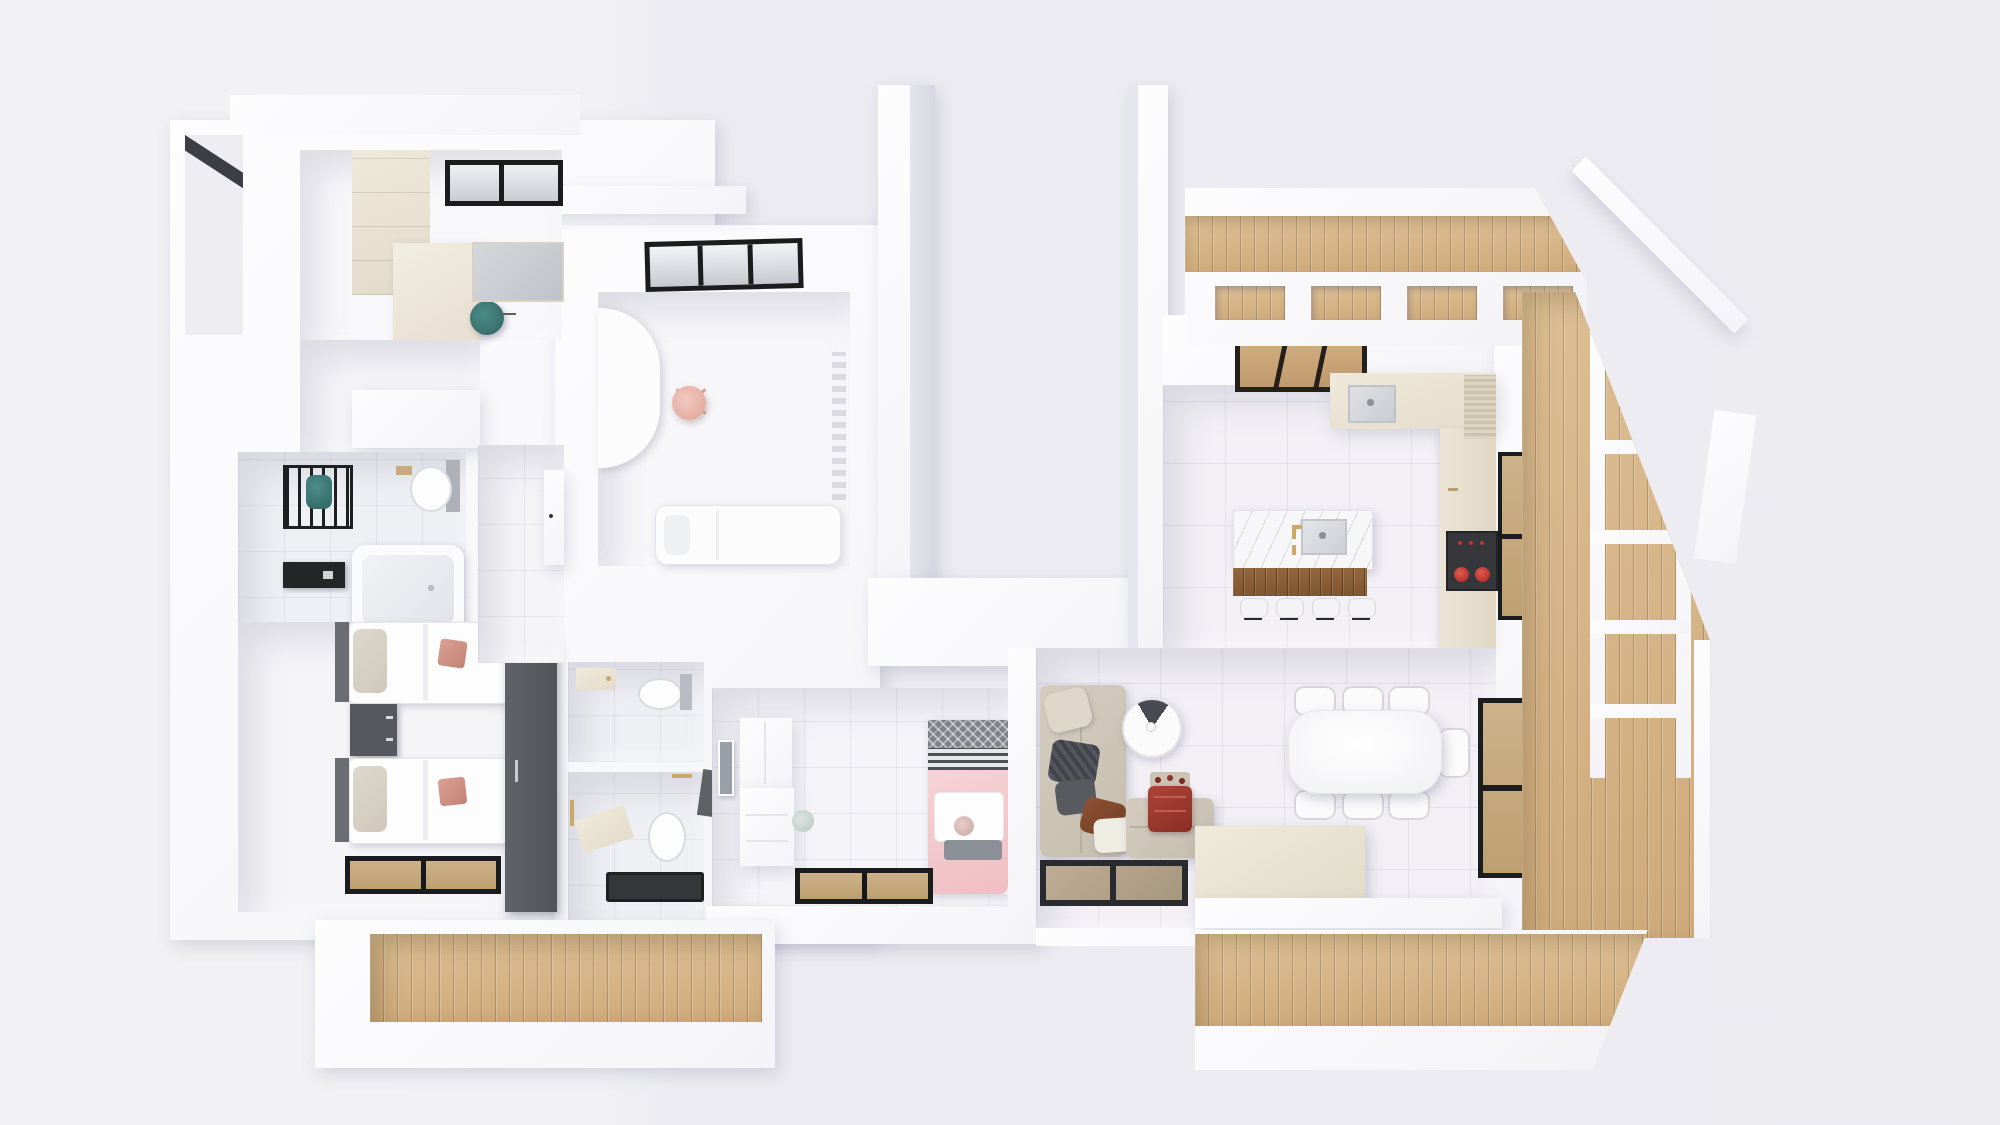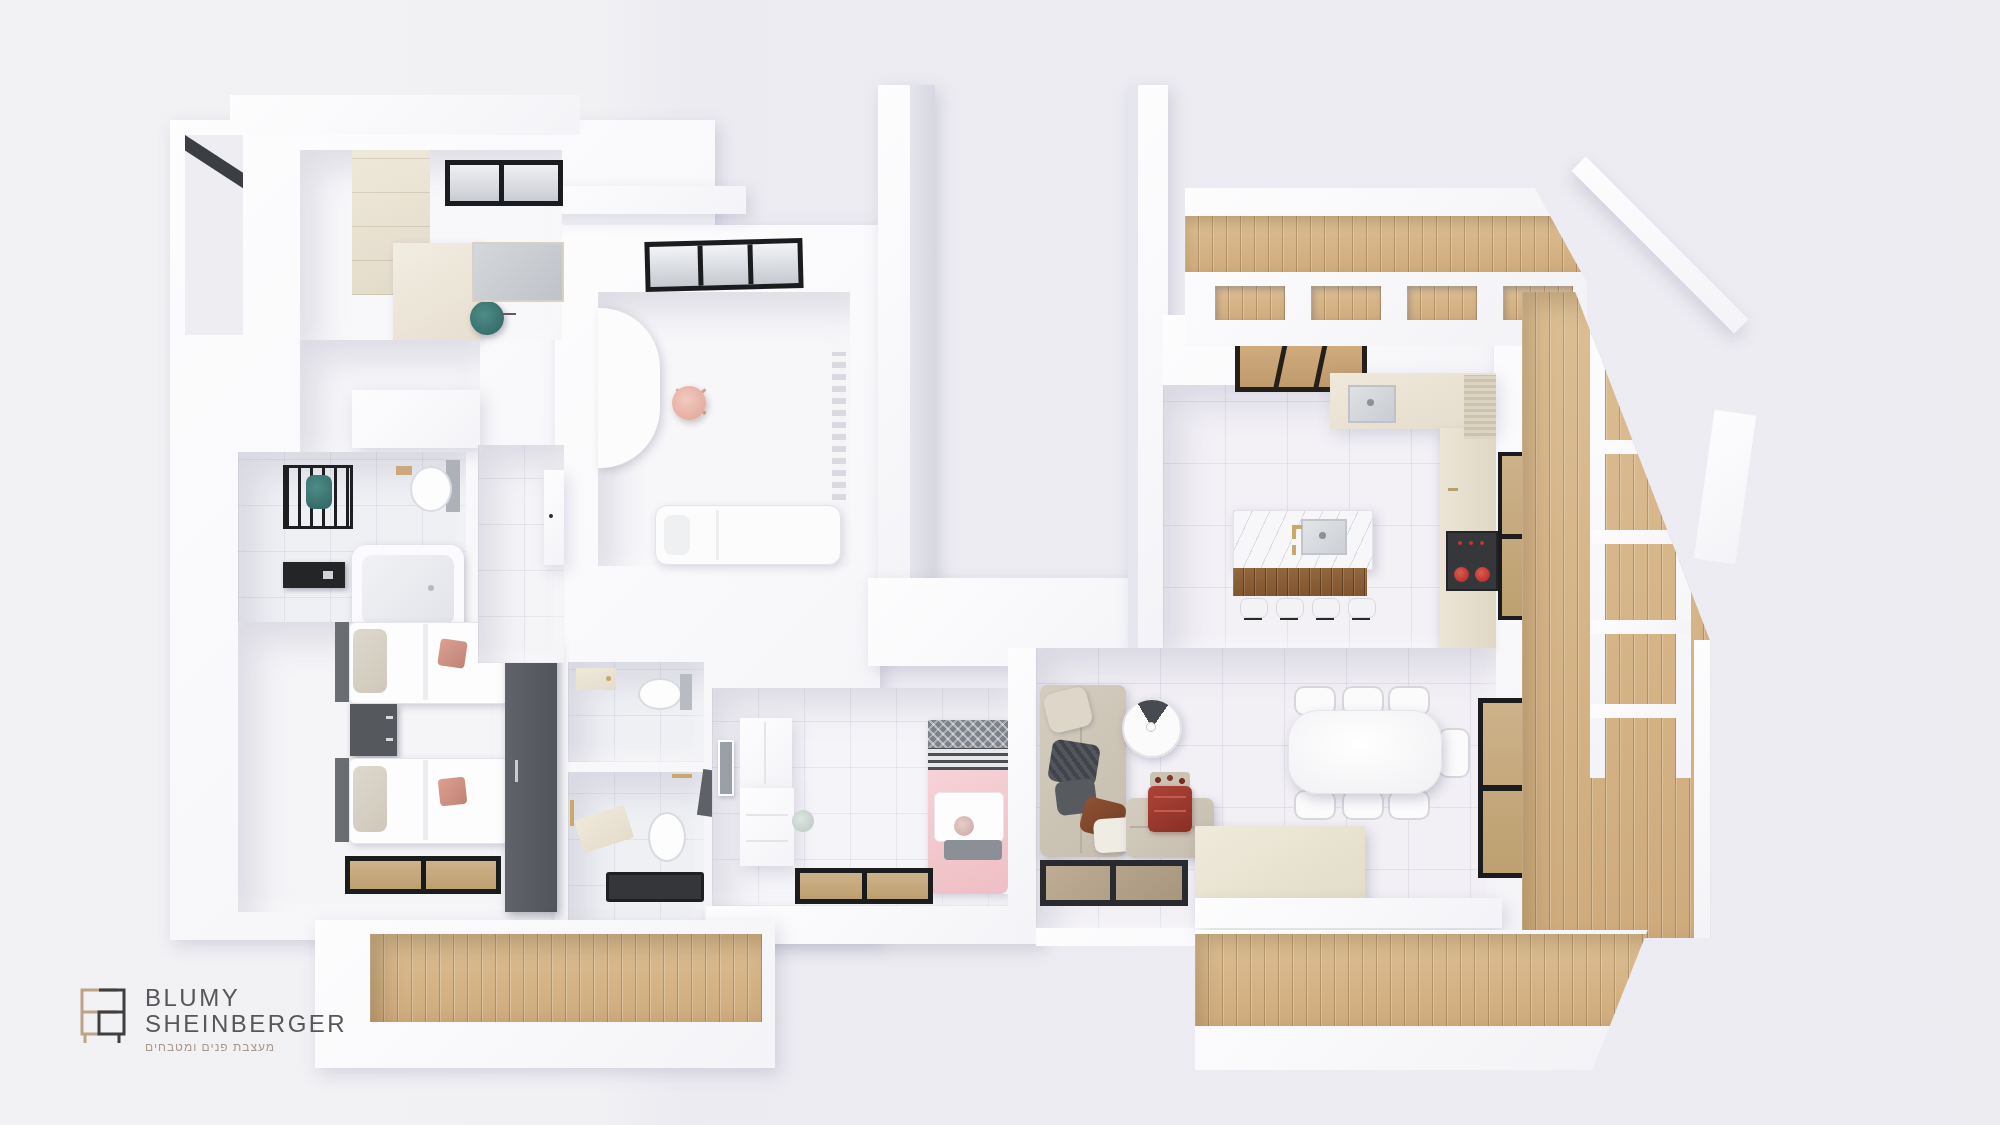--- a/index.html
+++ b/index.html
@@ -296,27 +296,14 @@
   <div class="a w" style="left:1704px;top:412px;width:42px;height:150px;transform:rotate(8deg);"></div>
 
   <div class="a" style="left:1195px;top:930px;width:462px;height:140px;background:linear-gradient(135deg,#fdfdfe,#f2f2f6);clip-path:polygon(0 0,98% 0,86% 100%,0 100%);box-shadow:4px 6px 16px rgba(110,110,145,.22);">
     <div class="a woodv" style="left:0;top:4px;width:452px;height:92px;box-shadow:inset 8px 8px 18px rgba(90,70,40,.25);"></div>
   </div>
 
   <div class="a w sh" style="left:315px;top:920px;width:460px;height:148px;">
     <div class="a woodv" style="left:55px;top:14px;width:392px;height:88px;box-shadow:inset 12px 10px 22px rgba(90,70,40,.3);"></div>
   </div>
 
-  <div class="a" style="left:75px;top:985px;width:300px;height:80px;display:flex;align-items:flex-start;">
-    <svg width="56" height="62" viewBox="0 0 56 62" style="flex:0 0 auto;margin-right:14px;" xmlns="http://www.w3.org/2000/svg">
-      <path d="M42 5 H7 V27 H42 M7 27 V49 H24" fill="none" stroke="#bfa287" stroke-width="3"></path>
-      <path d="M24 5 H49 V49 H24 V27 H49" fill="none" stroke="#3f3f41" stroke-width="3"></path>
-      <path d="M10 49 V58" fill="none" stroke="#bfa287" stroke-width="3"></path>
-      <path d="M44 49 V58" fill="none" stroke="#3f3f41" stroke-width="3"></path>
-    </svg>
-    <div>
-      <div class="logo-l1">BLUMY</div>
-      <div class="logo-l2">SHEINBERGER</div>
-      <div class="logo-tag">מעצבת פנים ומטבחים</div>
-    </div>
-  </div>
 
 </div>
 
 </body></html>

